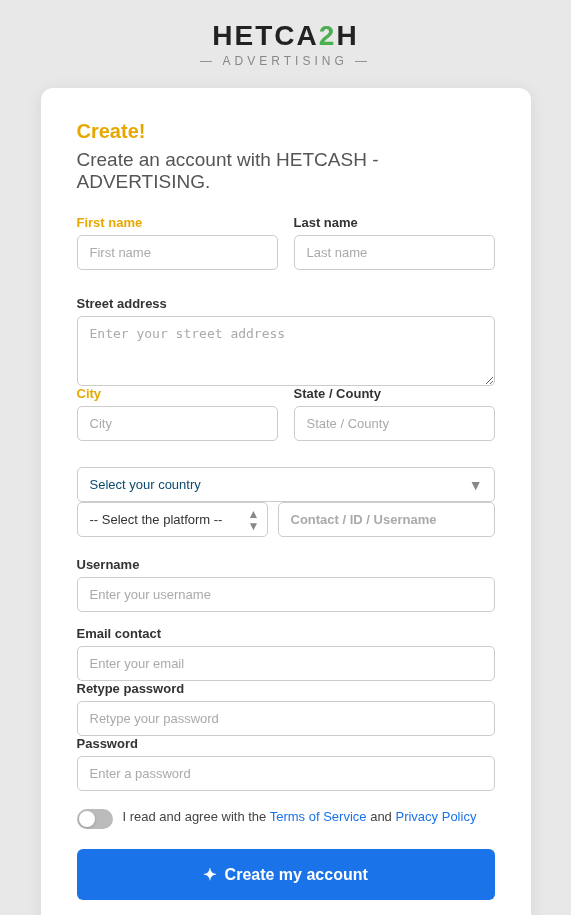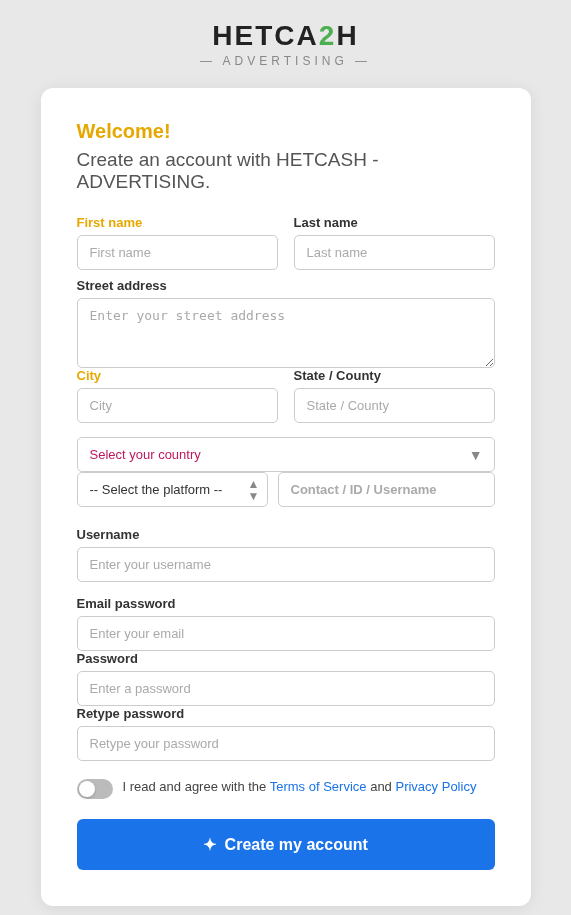--- a/index.html
+++ b/index.html
@@ -48,21 +48,21 @@
       margin-bottom: 6px;
     }
     .welcome-sub {
       color: #555;
       font-size: 19px;
       margin-bottom: 22px;
     }
     .form-row {
       display: flex;
       gap: 16px;
-      margin-bottom: 8px;
+      margin-bottom: 26px;
       align-items: flex-end;
     }
     .form-group {
       display: flex;
       flex-direction: column;
       flex: 1;
     }
     .form-group.no-mb { margin-bottom: 0; }
     label {
       font-size: 13px;
@@ -95,21 +95,21 @@
       resize: vertical;
       min-height: 70px;
     }
     .country-select-wrapper {
       position: relative;
     }
     .country-select-wrapper select {
       appearance: none;
       -webkit-appearance: none;
       padding-right: 32px;
-      color: #be185d;
+      color: #0c4a6e;
       width: 100%;
     }
     .country-select-wrapper .chevron {
       position: absolute;
       right: 12px;
       top: 50%;
       transform: translateY(-50%);
       pointer-events: none;
       color: #888;
       font-size: 14px;
@@ -201,21 +201,21 @@
 
 <div class="logo-area">
   <div class="logo-text">
     HETCA<span class="highlight">2</span>H
   </div>
   <div class="logo-sub">— ADVERTISING —</div>
 </div>
 
 <div class="card">
 
-  <div class="welcome-title">Welcome!</div>
+  <div class="welcome-title">Create!</div>
   <div class="welcome-sub">Create an account with HETCASH - ADVERTISING.</div>
 
   <div class="form-row">
     <div class="form-group no-mb">
       <label class="orange">First name</label>
       <input type="text" placeholder="First name" style="">
     </div>
     <div class="form-group no-mb">
       <label class="normal">Last name</label>
       <input type="text" placeholder="Last name" style="">
@@ -268,32 +268,32 @@
       <input type="text" class="contact-input" placeholder="Contact / ID / Username" style="">
     </div>
   </div>
 
   <div class="form-group section-divider" style="margin-bottom:14px;">
     <label class="normal">Username</label>
     <input type="text" placeholder="Enter your username" style="">
   </div>
 
   <div class="form-group">
-    <label class="normal">Email password</label>
+    <label class="normal">Email contact</label>
     <input type="email" placeholder="Enter your email" style="">
+  </div>
+
+  <div class="form-group">
+    <label class="normal">Retype password</label>
+    <input type="password" placeholder="Retype your password" style="">
   </div>
 
   <div class="form-group">
     <label class="normal">Password</label>
     <input type="password" placeholder="Enter a password" style="">
-  </div>
-
-  <div class="form-group">
-    <label class="normal">Retype password</label>
-    <input type="password" placeholder="Retype your password" style="">
   </div>
 
   <div class="terms-row">
     <div class="toggle">
       <div class="toggle-knob"></div>
     </div>
     <span class="terms-text">
       <span>I read and agree with the</span>
       <a href="#">Terms of Service</a>
       <span>and</span>

